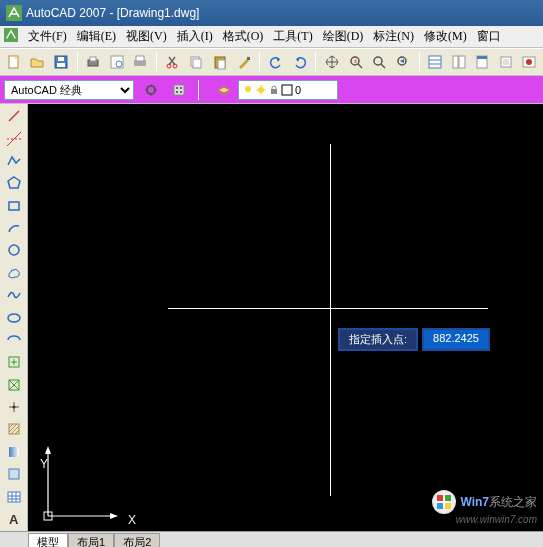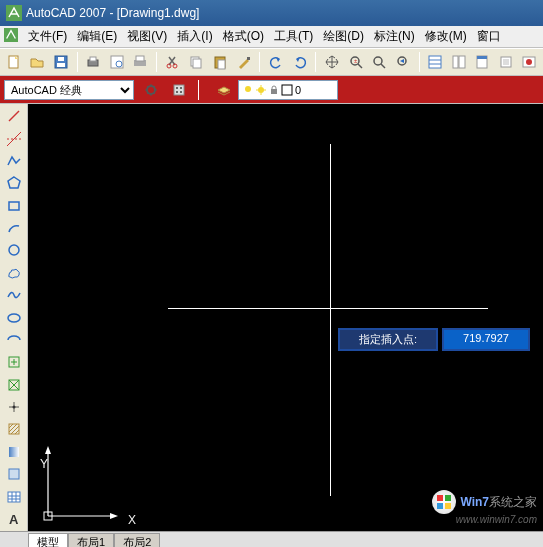--- a/index.html
+++ b/index.html
@@ -3,42 +3,42 @@
 <meta charset="utf-8">
 <style>
 * { box-sizing: border-box; margin: 0; padding: 0; font-family: "Microsoft YaHei", SimSun, Arial, sans-serif; }
 body { width: 543px; height: 547px; overflow: hidden; background: #ece9d8; }
 
 .titlebar { height: 26px; background: linear-gradient(#3a6ea5,#2a5a95); color: #fff; display: flex; align-items: center; padding: 12px 6px; font-size: 12px; }
 .titlebar .acad-icon { width: 16px; height: 16px; margin-right: 4px; display: inline-flex; align-items: center; justify-content: center; }
 .titlebar .acad-icon svg { width: 16px; height: 16px; }
 
 .menubar { height: 22px; background: #efefef; border-bottom: 1px solid #c0c0c0; display: flex; align-items: center; padding: 0 4px; font-size: 12px; gap: 10px; }
-.menubar span { white-space: nowrap; }
+.menubar span { white-space: nowrap; font-family: Liberation Serif, serif; }
 
 .toolbar-row { height: 28px; background: #ece9d8; border-top: 1px solid #fff; border-bottom: 1px solid #c0c0c0; display: flex; align-items: center; padding: 0 4px; gap: 4px; }
 .tb-btn { width: 22px; height: 22px; border: 1px solid transparent; display: flex; align-items: center; justify-content: center; background: transparent; }
 .tb-sep { width: 1px; height: 20px; background: #a0a0a0; margin: 0 2px; border-right: 1px solid #fff; }
 
-.workspace-row { height: 28px; background: #b91c1c; border-bottom: 1px solid #c0c0c0; display: flex; align-items: center; padding: 0 4px; gap: 6px; }
+.workspace-row { height: 28px; background: #d946ef; border-bottom: 1px solid #c0c0c0; display: flex; align-items: center; padding: 0 4px; gap: 6px; }
 .ws-select { height: 20px; width: 130px; font-size: 11px; border: 1px solid #7f9db9; background: #fff; padding: 0 2px; }
 .ws-gear { width: 22px; height: 22px; display:flex; align-items:center; justify-content:center; }
 .layer-section { display: flex; align-items: center; gap: 3px; margin-left: 6px; }
 .layer-box { border: 1px solid #7f9db9; background: #fff; height: 20px; min-width: 100px; display:flex; align-items:center; padding: 0 4px; font-size: 11px; gap: 3px; }
 
 .main-area { display: flex; height: 427px; }
 .sidebar { width: 28px; background: #ece9d8; border-right: 1px solid #c0c0c0; display: flex; flex-direction: column; align-items: center; padding: 2px 0; gap: 2px; }
 .side-btn { width: 22px; height: 22px; display: flex; align-items: center; justify-content: center; background: transparent; border: 1px solid transparent; }
 
 .canvas-wrap { flex: 1; background: #000; position: relative; overflow: hidden; }
 .crosshair-h { position: absolute; left: 140px; width: 320px; top: 204px; height: 1px; background: #fff; }
 .crosshair-v { position: absolute; top: 40px; height: 352px; left: 302px; width: 1px; background: #fff; }
 
 .prompt-box { position: absolute; left: 310px; top: 224px; display: flex; gap: 4px; }
-.prompt-cell { border: 2px solid #1e4b9e; background: #1e3970; color: #fff; font-size: 11px; padding: 2px 19px; white-space: nowrap; }
+.prompt-cell { border: 2px solid #1e4b9e; background: #1e3970; color: #fff; font-size: 11px; padding: 2px 9px; white-space: nowrap; }
 .prompt-cell.highlight { background: #0a62c8; }
 
 .ucs-icon { position: absolute; left: 10px; bottom: 5px; color: #fff; font-size: 11px; }
 .ucs-icon svg { display: block; }
 .ucs-y-label { position: absolute; left: 12px; bottom: 60px; color: #eee; font-size: 12px; }
 .ucs-x-label { position: absolute; left: 100px; bottom: 4px; color: #eee; font-size: 12px; }
 
 .watermark { position: absolute; right: 6px; bottom: 6px; display: flex; flex-direction: column; align-items: flex-end; }
 .watermark .wm1 { font-size: 12px; color: #999; display:flex; align-items:center; gap:4px; }
 .watermark .wm1 b { color: #7aa8ff; font-weight: bold; }
@@ -379,21 +379,21 @@
         </svg>
       </button>
   </div>
 
   <div class="canvas-wrap">
     <div class="crosshair-h"></div>
     <div class="crosshair-v"></div>
 
     <div class="prompt-box">
       <div class="prompt-cell">指定插入点:</div>
-      <div class="prompt-cell highlight">719.7927</div>
+      <div class="prompt-cell highlight">882.2425</div>
     </div>
 
     <div class="ucs-y-label">Y</div>
     <div class="ucs-x-label">X</div>
     <div class="ucs-icon">
       <svg width="90" height="90">
         <line x1="10" y1="80" x2="10" y2="15" stroke="#fff" stroke-width="1.2"></line>
         <path d="M7 18 L10 10 L13 18 Z" fill="#fff"></path>
         <line x1="10" y1="80" x2="75" y2="80" stroke="#fff" stroke-width="1.2"></line>
         <path d="M72 77 L80 80 L72 83 Z" fill="#fff"></path>

